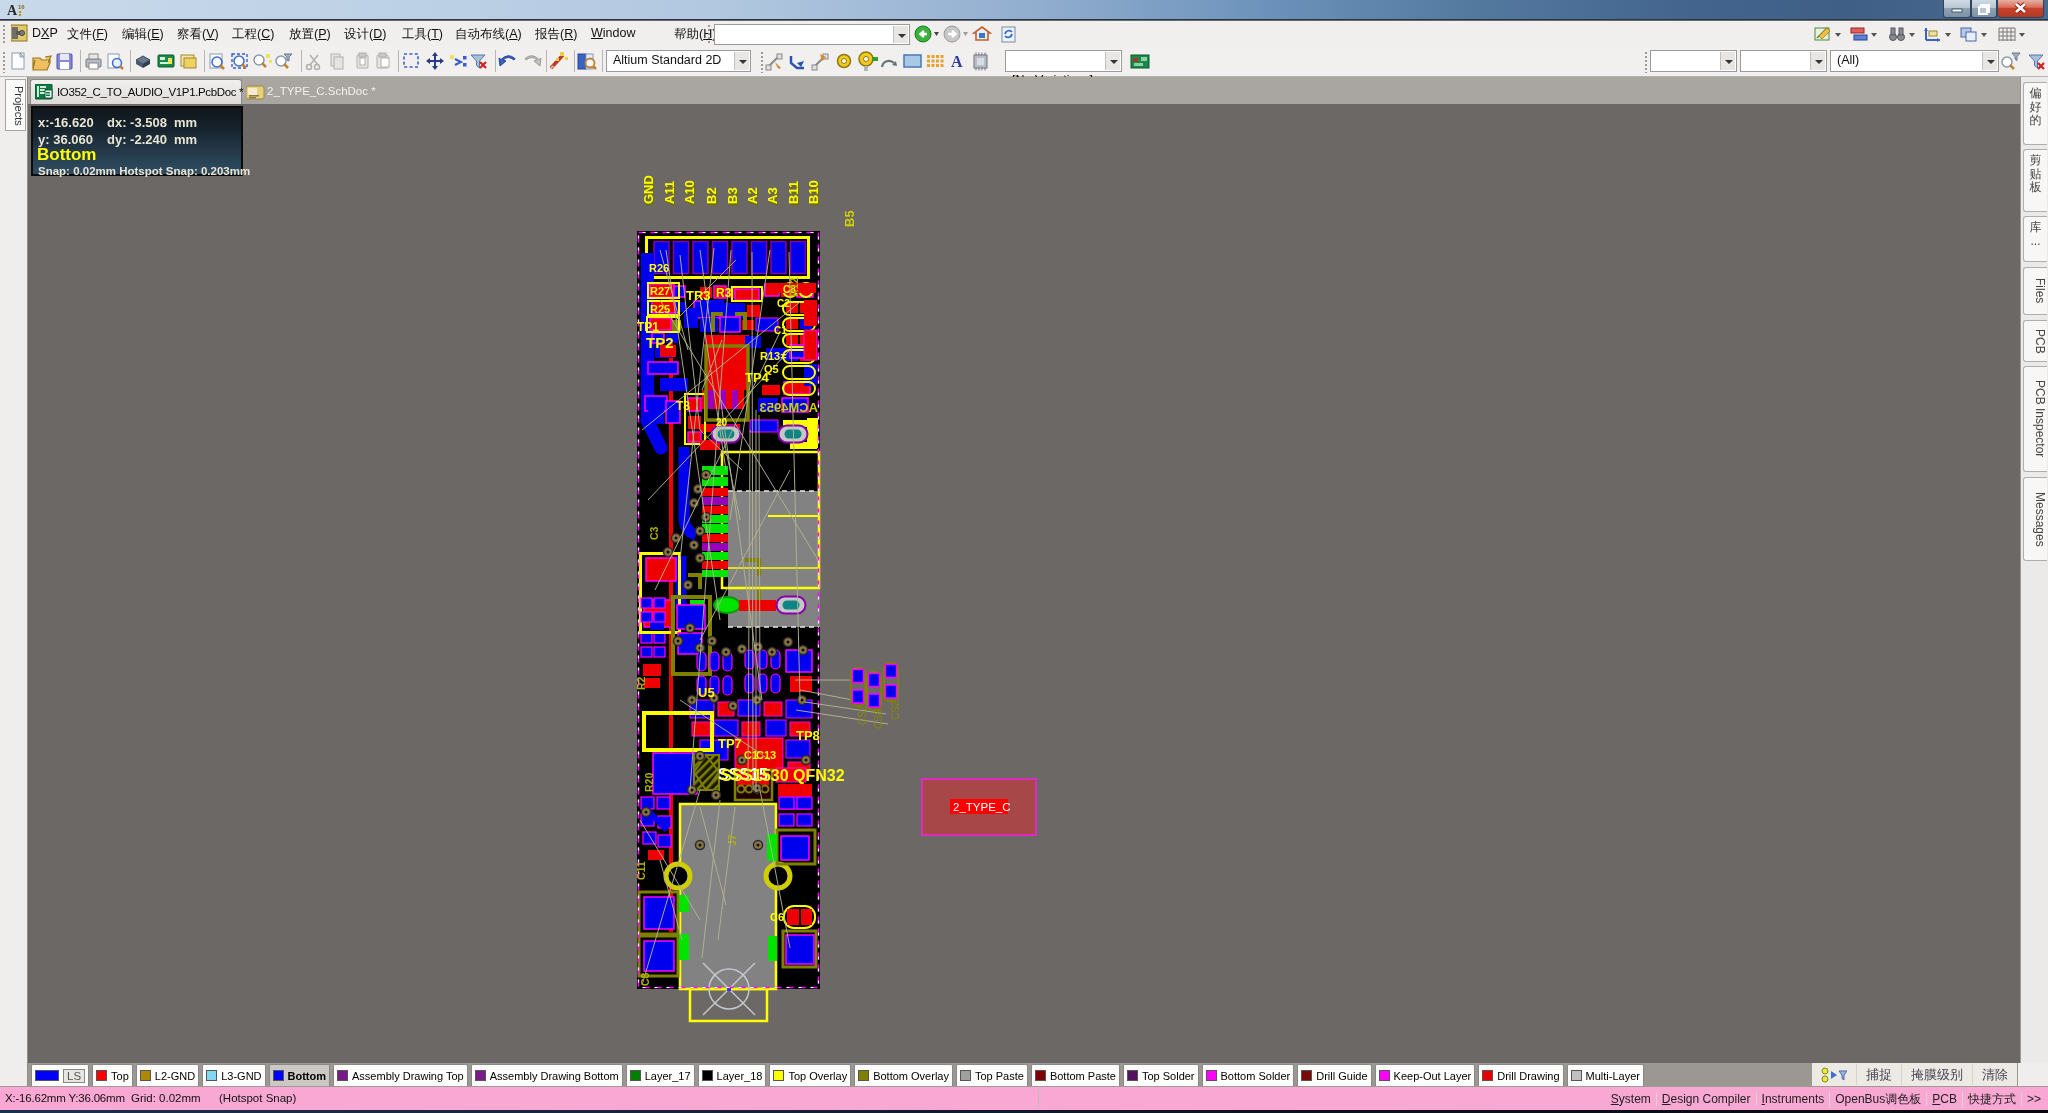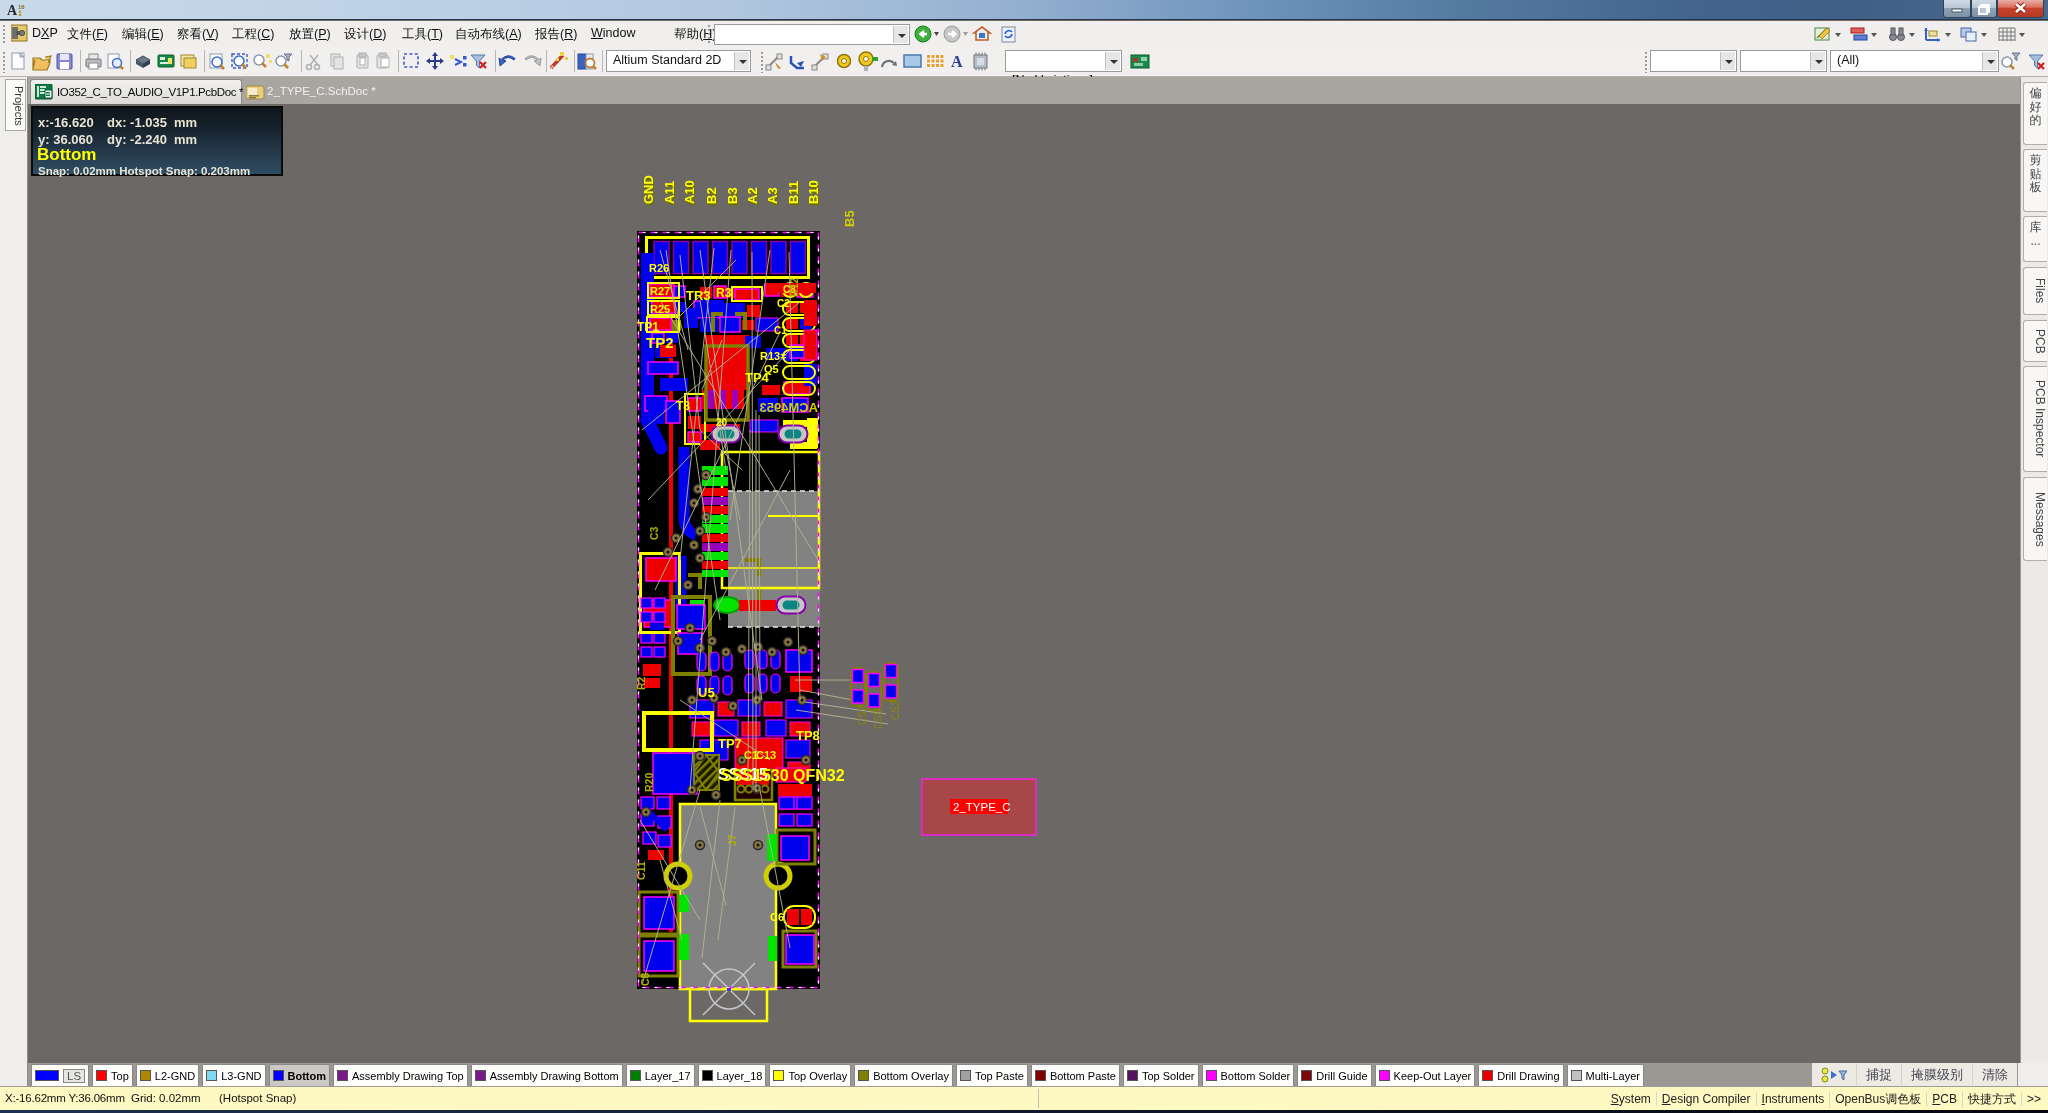--- a/index.html
+++ b/index.html
@@ -45,42 +45,42 @@
 
 #leftstrip { left:0; top:77px; width:28px; height:1009px; background:#efeeec; border-right:1px solid #8f8d8a; z-index:4; }
 #projtab { position:absolute; left:5px; top:2px; width:21px; height:52px; background:#fbfbfa; border:1px solid #a9a7a4; writing-mode:vertical-rl; font-size:11px; color:#333; text-align:center; padding-top:2px; }
 
 
 #rightstrip { left:2020px; top:77px; width:28px; height:986px; background:#eceae8; border-left:1px solid #9a9894; z-index:4; }
 .rtab { position:absolute; left:2px; width:24px; background:#f8f7f6; border:1px solid #b0aeab; border-right:none; border-radius:3px 0 0 3px; writing-mode:vertical-rl; font-size:12px; color:#444; text-align:center; }
 .rtabc { position:absolute; left:2px; width:24px; background:#f8f7f6; border:1px solid #b0aeab; border-right:none; border-radius:3px 0 0 3px; font-size:12px; line-height:13.5px; color:#444; text-align:center; padding-top:4px; }
 
 
-#hud { left:31px; top:106px; width:252px; height:70px; z-index:4; border:2px solid #0a0a0a;
+#hud { left:31px; top:106px; width:212px; height:70px; z-index:4; border:2px solid #0a0a0a;
   background:linear-gradient(180deg,#10161c 0%,#16222c 30%,#24394a 65%,#2f4d63 100%);
   color:#e8e4d2; font-weight:bold; }
 #hud div { white-space:nowrap; }
 #hud .r1 { position:absolute; left:5px; top:7px;  font-size:13px; }
 #hud .r2 { position:absolute; left:5px; top:24px; font-size:13px; }
 #hud .r3 { position:absolute; left:4px; top:37px; font-size:17px; color:#ffff00; }
 #hud .r4 { position:absolute; left:5px; top:57px; font-size:11.5px; }
 #hud i { font-style:normal; position:absolute; }
 
 
 #layerbar { left:28px; top:1063px; width:2020px; height:23px; background:#9b9894; z-index:5; }
 #layertabs { position:absolute; left:3px; top:1px; height:34px; display:flex; }
 .ltab { height:22px; background:#fdfdfc; border:1px solid #8a8886; border-bottom:none; border-radius:2px 2px 0 0; display:flex; align-items:center; padding:0 3px; margin-right:3px; font-size:11px; color:#000; white-space:nowrap; }
 .ltab .sw { width:11px; height:11px; margin-right:4px; border:1px solid #555; }
 .ltab.active { background:#ccc9c5; font-weight:bold; }
 #layerbtns { position:absolute; right:31px; top:0; height:23px; background:#edeae3; display:flex; align-items:center; font-size:13px; color:#445; }
 #layerbtns .lb { padding:0 9px; border-left:1px solid #d5d2c8; height:21px; display:flex; align-items:center; }
 #lbcorner { position:absolute; right:0; top:0; width:30px; height:23px; background:#efeeec; }
 
 
-#statusbar { left:0; top:1086px; width:2048px; height:24px; background:#fef9c3; border-top:1px solid #9c9a97; z-index:5; font-size:12.5px; color:#111; }
+#statusbar { left:0; top:1086px; width:2048px; height:24px; background:#f9a8d4; border-top:1px solid #9c9a97; z-index:5; font-size:12.5px; color:#111; }
 #statusbar .coord { position:absolute; left:5px; top:5px; font-size:11.5px; letter-spacing:-0.2px; }
 #statusbar .grid  { position:absolute; left:131px; top:5px; font-size:11.5px; }
 #statusbar .snap  { position:absolute; left:219px; top:5px; font-size:11.5px; }
 #sdiv { position:absolute; left:1038px; top:2px; width:1px; height:19px; background:#c0beba; }
 #sysmenu { position:absolute; right:2px; top:0; height:24px; display:flex; align-items:center; font-size:12px; color:#222; }
 #sysmenu span { padding:0 5px; border-left:1px solid #d8d6d2; white-space:nowrap; }
 
 
 #bottomstrip { left:0; top:1110px; width:2048px; height:3px; background:linear-gradient(90deg,#1d2f4e 0%,#16243c 30%,#0c1220 60%,#05070c 100%); z-index:5; }
 
@@ -840,21 +840,21 @@
     <div class="rtabc" style="top:139px;height:46px;">库<br>...</div>
     <div class="rtab" style="top:190px;height:48px;">Files</div>
     <div class="rtab" style="top:243px;height:42px;">PCB</div>
     <div class="rtab" style="top:289px;height:106px;">PCB Inspector</div>
     <div class="rtab" style="top:400px;height:84px;">Messages</div>
   </div>
 
   <div id="hud" class="abs">
     <div class="r1">
         <i style="left:0;">x:-16.620</i>
-        <i style="left:69px;">dx: -1.035</i>
+        <i style="left:69px;">dx: -3.508</i>
         <i style="left:136px;">mm</i>
       </div>
     <div class="r2">
         <i style="left:0;">y: 36.060</i>
         <i style="left:69px;">dy: -2.240</i>
         <i style="left:136px;">mm</i>
       </div>
     <div class="r3">Bottom</div>
     <div class="r4">Snap: 0.02mm Hotspot Snap: 0.203mm</div>
   </div>

